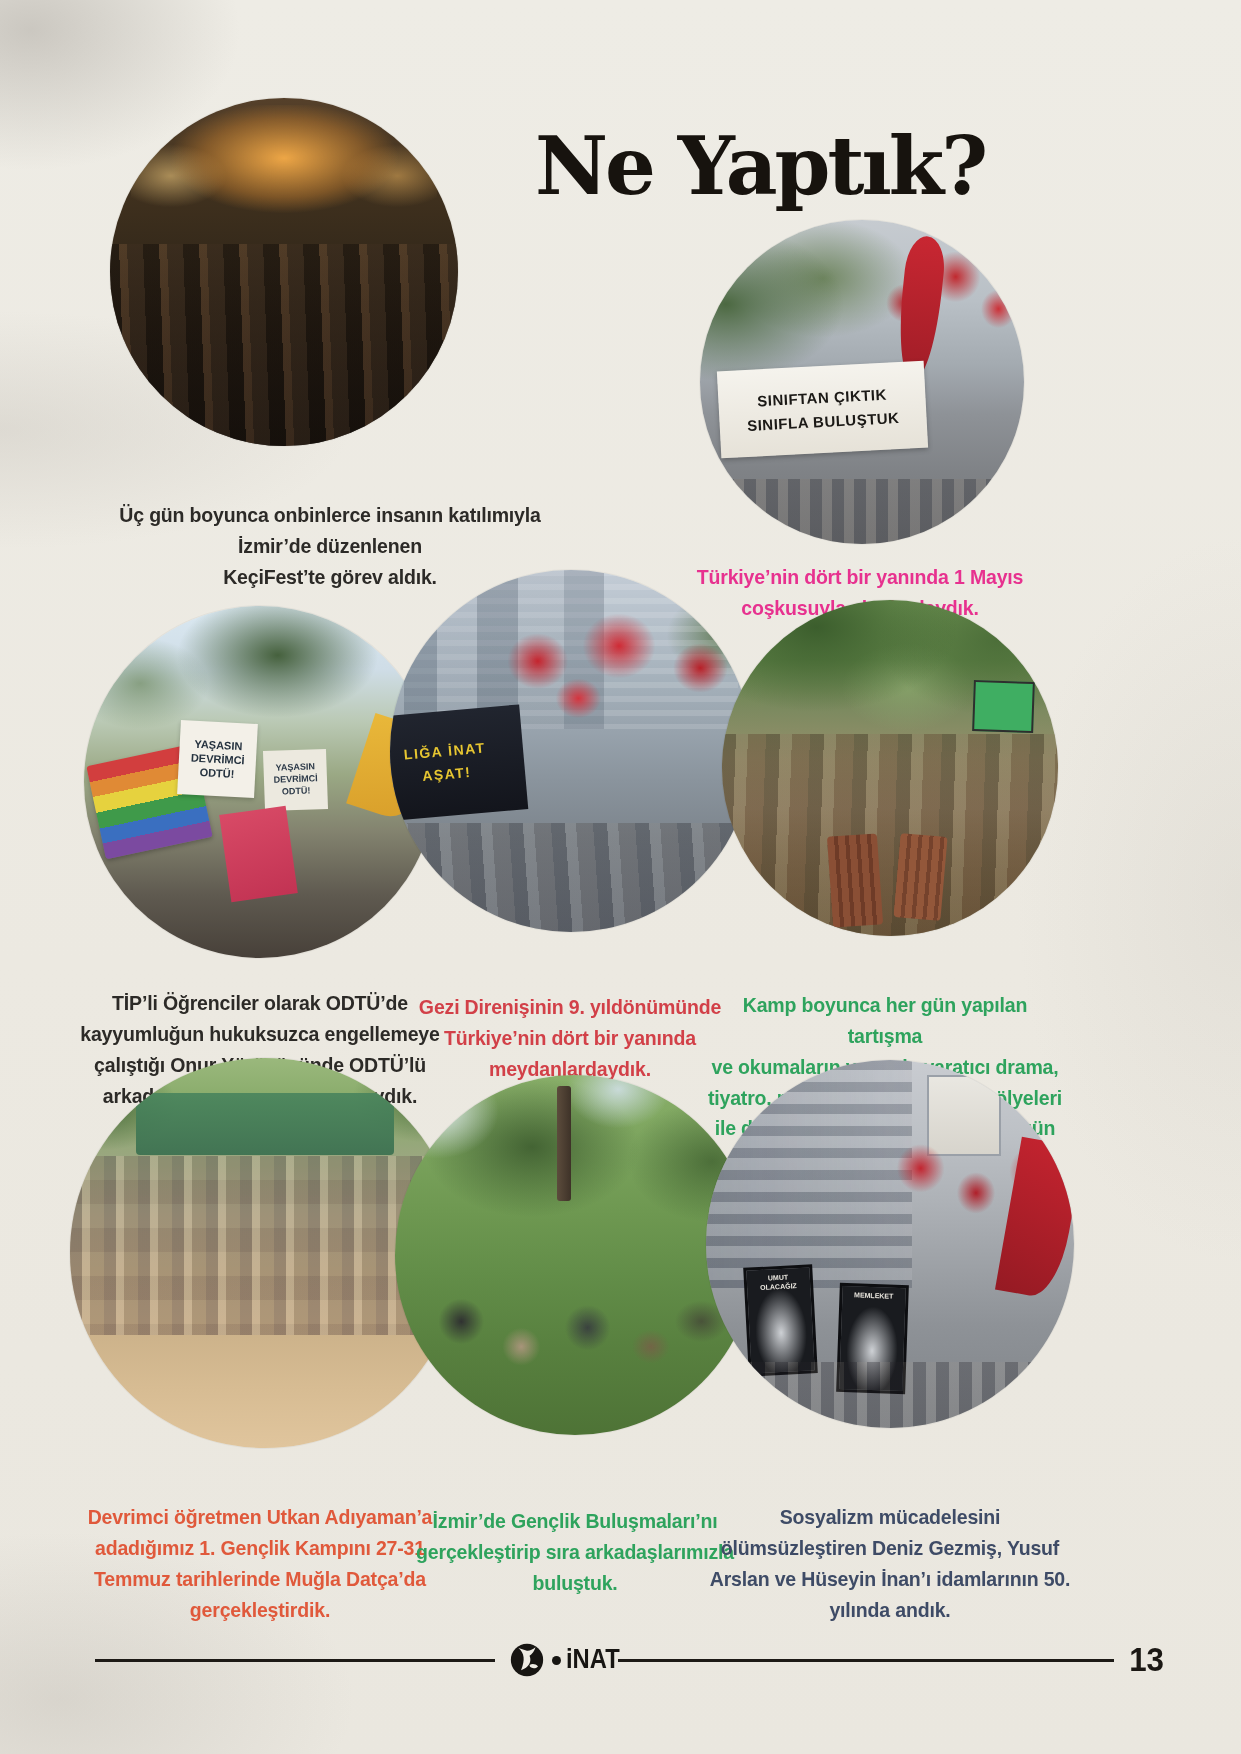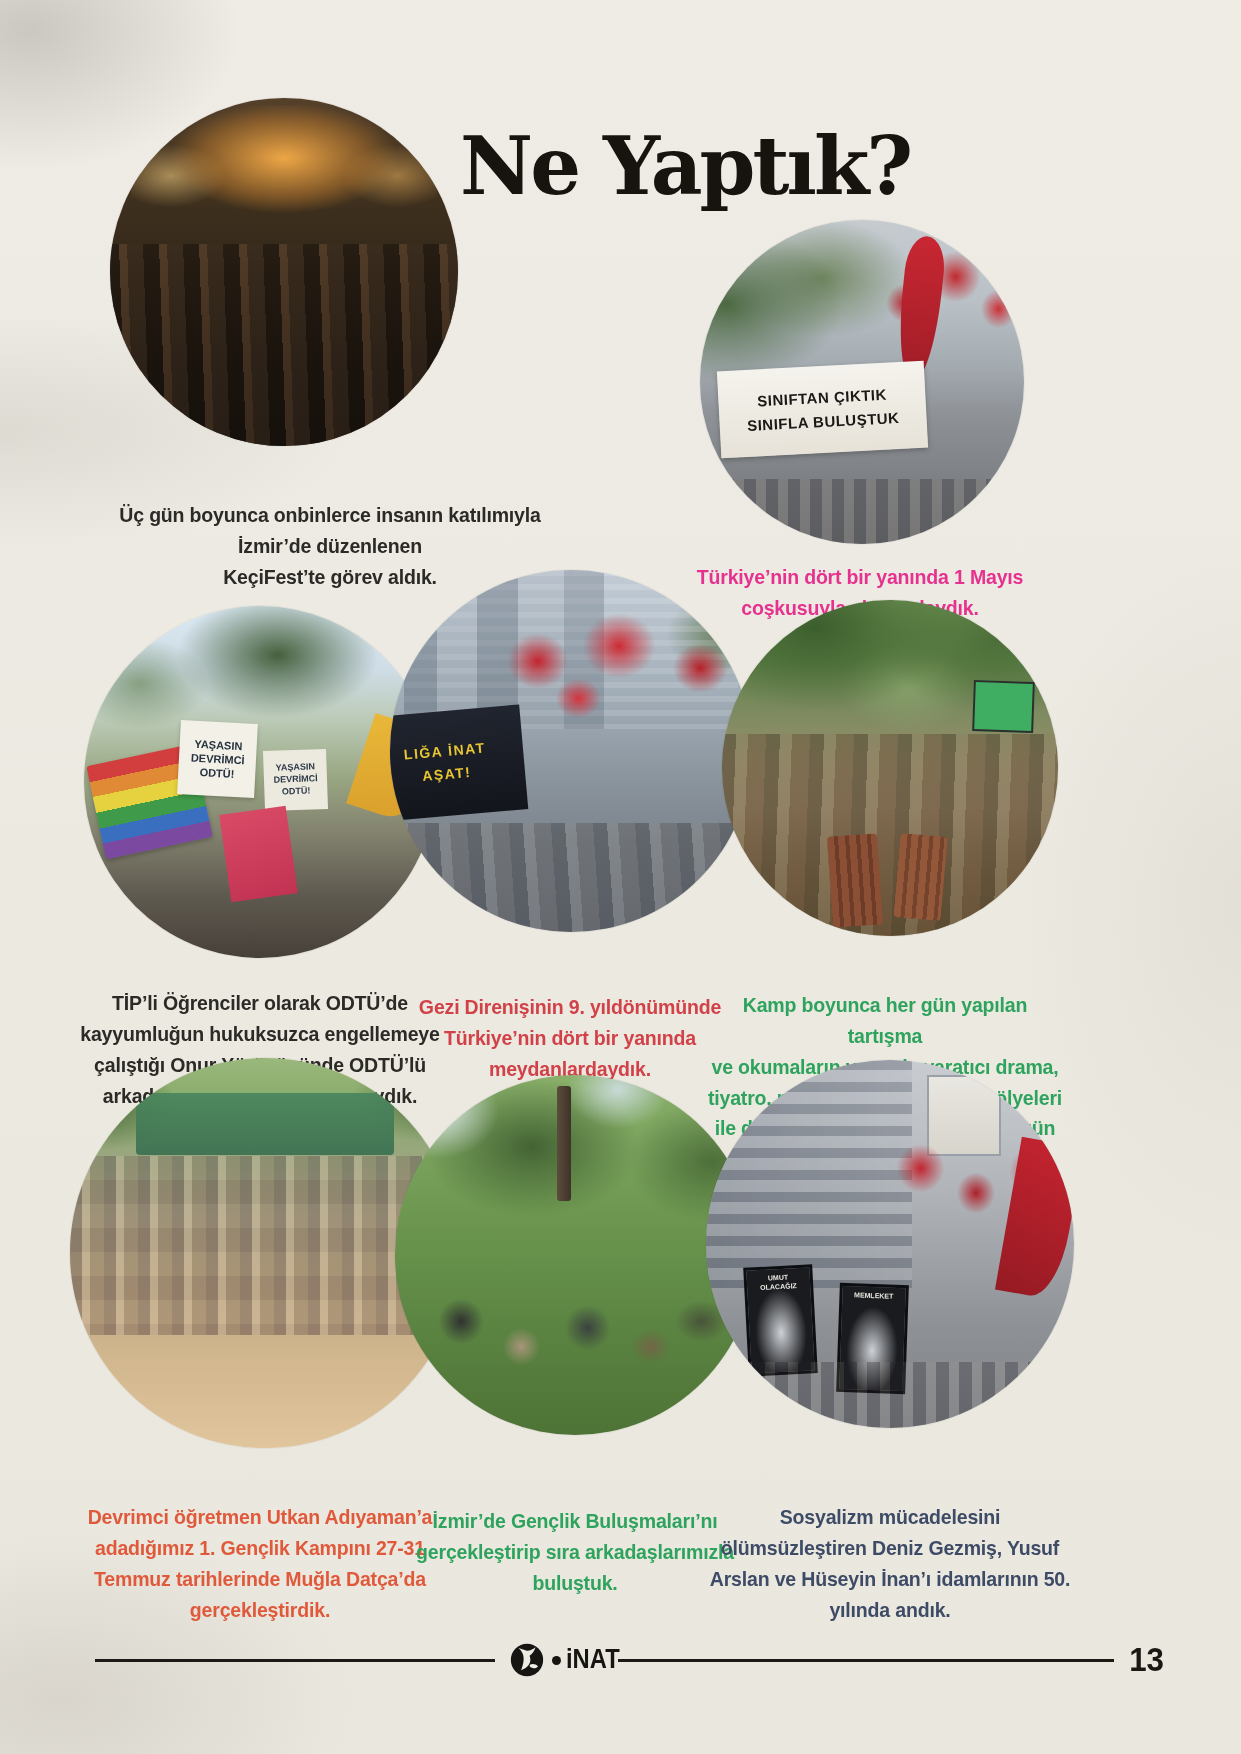--- a/index.html
+++ b/index.html
@@ -7,21 +7,21 @@
     position:relative; width:1241px; height:1754px; margin:0 auto; overflow:hidden;
     font-family:"Liberation Sans",sans-serif;
     background:
       radial-gradient(ellipse 300px 200px at 30px 30px, rgba(160,155,148,.45), transparent 70%),
       radial-gradient(ellipse 500px 170px at 0px 430px, rgba(185,180,172,.30), transparent 70%),
       radial-gradient(ellipse 420px 240px at 60px 1700px, rgba(175,170,162,.30), transparent 70%),
       radial-gradient(ellipse 320px 520px at 1241px 900px, rgba(200,196,188,.25), transparent 70%),
       linear-gradient(180deg,#eeece5 0%,#ece9e1 55%,#eae7df 100%);
   }
   .title{
-    position:absolute; left:460px; top:72px; width:600px; text-align:left;
+    position:absolute; left:460px; top:72px; width:600px; text-align:center;
     font-family:"DejaVu Serif",serif; font-weight:bold; font-size:80px; line-height:1;
     letter-spacing:-3px; color:#17130e;
   }
   
   .ph{position:absolute; border-radius:50%; overflow:hidden; box-shadow:0 0 0 1px rgba(0,0,0,.04);}
   .ov{position:absolute;}
   .ptext{font-family:"Liberation Sans",sans-serif; white-space:pre-line; text-align:center;}
 
   .p1{left:110px; top:98px; width:348px; height:348px;
     background:linear-gradient(180deg,#55402a 0%,#43331f 22%,#33281a 48%,#261d14 72%,#191410 100%);}

